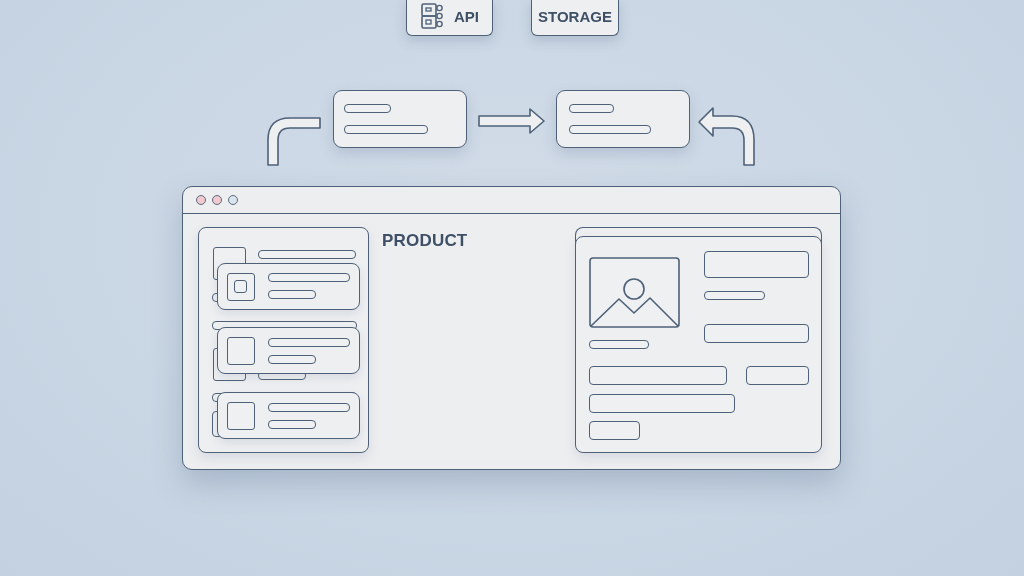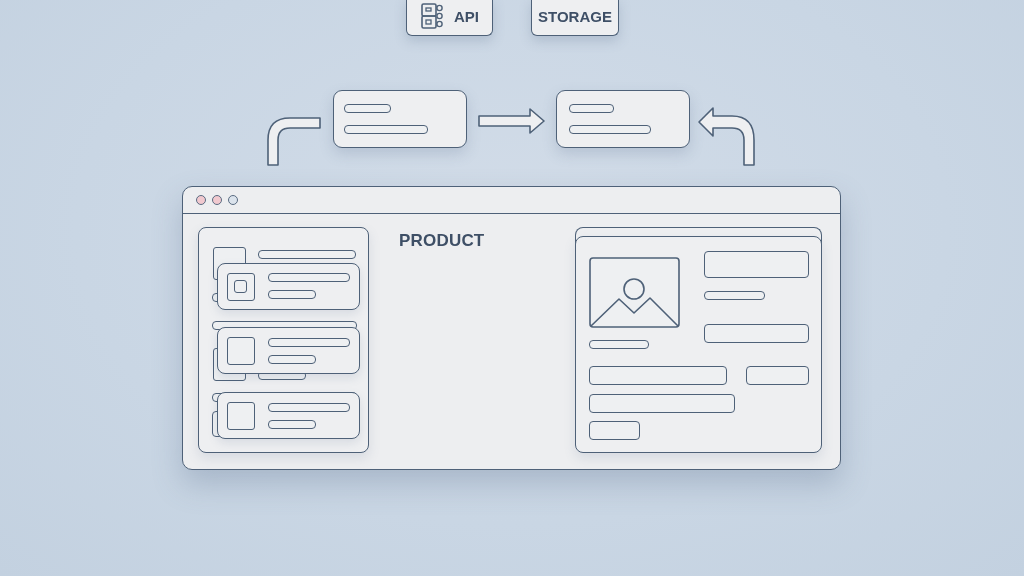--- a/index.html
+++ b/index.html
@@ -123,21 +123,21 @@
   <div class="bar" style="left:13px; top:93px; width:145px;"></div>
   <div class="sq" style="left:14px; top:120px; width:33px; height:33px;"></div>
   <div class="bar" style="left:59px; top:122px; width:98px;"></div>
   <div class="bar" style="left:59px; top:143px; width:48px;"></div>
   <div class="bar" style="left:13px; top:165px; width:103px;"></div>
   <div class="sq" style="left:141px; top:164px; width:16px; height:16px;"></div>
   <div class="sq" style="left:13px; top:183px; width:90px; height:26px; border-radius:4px;"></div>
   <div class="sq" style="left:141px; top:192px; width:16px; height:16px;"></div>
 </div>
 
-<div class="section-title" style="left:399px; top:231px;">PRODUCT</div>
+<div class="section-title" style="left:382px; top:231px;">PRODUCT</div>
 
 <div class="prod-item" style="top:263px;">
   <div class="sq" style="left:9px; top:9px; width:28px; height:28px;">
     <div class="sq" style="left:6px; top:6px; width:13px; height:13px;"></div>
   </div>
   <div class="bar" style="left:50px; top:9px; width:82px;"></div>
   <div class="bar" style="left:50px; top:26px; width:48px;"></div>
 </div>
 
 <div class="prod-item" style="top:327px;">

